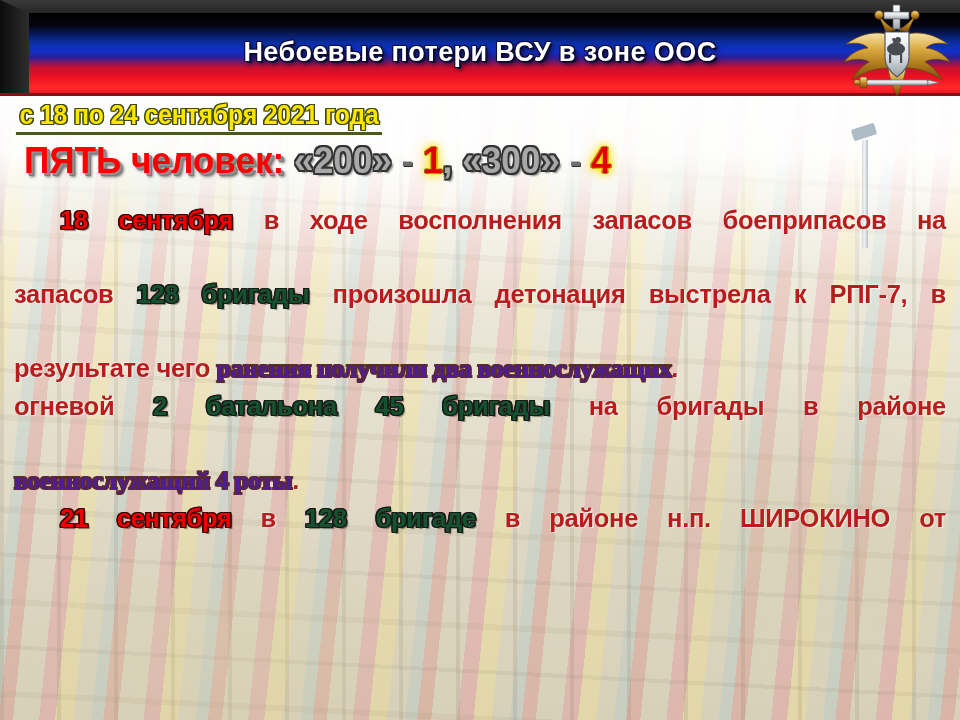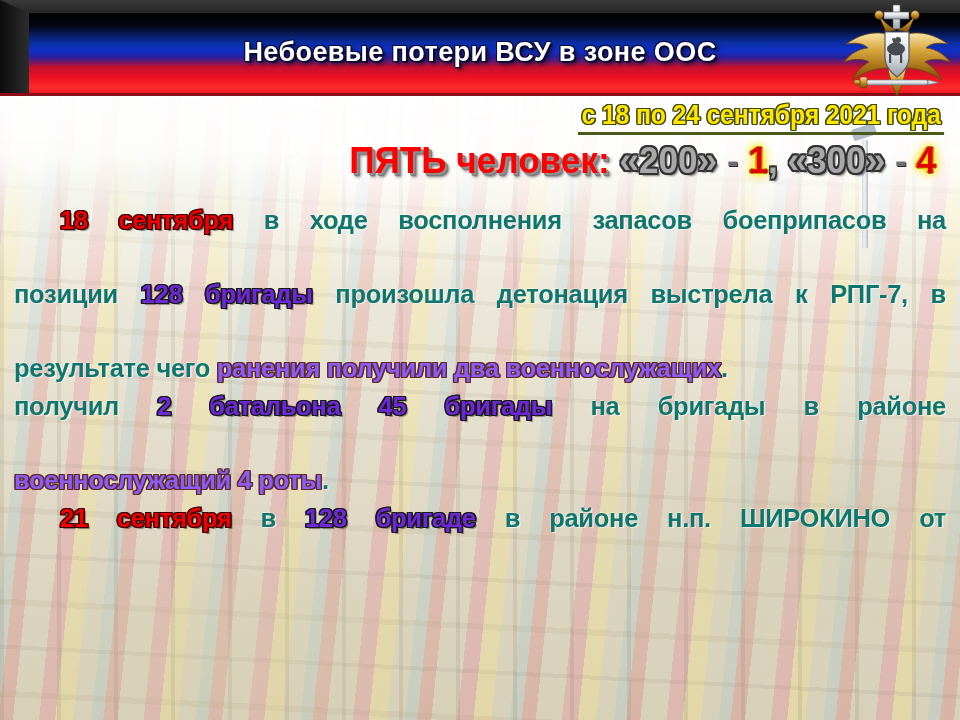--- a/index.html
+++ b/index.html
@@ -126,21 +126,21 @@
     text-shadow:2px 2px 0 #0b0b35, -1px -1px 0 #0b0b35, 1px -1px 0 #0b0b35, -1px 1px 0 #0b0b35, 3px 3px 5px rgba(0,0,0,.75);
     white-space:nowrap;
   }
 
   
   .emblem{
     position:absolute;left:838px;top:2px;width:118px;height:100px;z-index:8;
   }
 
   
-  .head-block{position:absolute;left:0;top:100px;width:960px;z-index:4;text-align:right;}
+  .head-block{position:absolute;left:0;top:100px;width:960px;z-index:4;text-align:left;}
   .date-line{
     font-size:27px;font-weight:bold;color:#ffe500;
     letter-spacing:-0.2px;white-space:nowrap;
     display:inline-block;padding:0 4px 1px 4px;
     border-bottom:3px solid #4a5a18;
     text-shadow:
       -1.4px 0 #3d4a12, 1.4px 0 #3d4a12, 0 -1.4px #3d4a12, 0 1.4px #3d4a12,
       -1.4px -1.4px #3d4a12, 1.4px -1.4px #3d4a12, -1.4px 1.4px #3d4a12, 1.4px 1.4px #3d4a12;
     transform:scaleX(.92);
   }
@@ -172,42 +172,43 @@
     position:absolute;left:14px;top:202px;width:932px;z-index:4;
     font-size:25.5px;font-weight:bold;line-height:37px;
     text-align:justify;
     letter-spacing:-0.3px;
   }
   .para{margin:0 0 1px 0;text-indent:46px;}
   .para:last-child{text-align:left;}
 
   
   .w-black{
-    color:#0f766e;
+    color:#b91c1c;
     text-shadow:1.4px 1.4px 0 rgba(255,255,255,.55), -0.6px -0.6px 0 rgba(255,255,255,.35);
   }
   .w-red{
     color:#f00000;
     text-shadow:
       -1.3px 0 #3a0000, 1.3px 0 #3a0000, 0 -1.3px #3a0000, 0 1.3px #3a0000,
       -1.3px -1.3px #3a0000, 1.3px -1.3px #3a0000, -1.3px 1.3px #3a0000, 1.3px 1.3px #3a0000,
       2.4px 2.4px 1px rgba(0,0,0,.45);
   }
   .w-yellow{
-    color:#6d28d9;
+    color:#14532d;
     text-shadow:
       -1.4px 0 #1a1a1a, 1.4px 0 #1a1a1a, 0 -1.4px #1a1a1a, 0 1.4px #1a1a1a,
       -1.4px -1.4px #1a1a1a, 1.4px -1.4px #1a1a1a, -1.4px 1.4px #1a1a1a, 1.4px 1.4px #1a1a1a,
       2.4px 2.4px 1px rgba(0,0,0,.4);
   }
   .w-pink{
-    color:#8b5cf6;
+    color:#4c1d95;
     text-shadow:
       -1.3px 0 #5e2b28, 1.3px 0 #5e2b28, 0 -1.3px #5e2b28, 0 1.3px #5e2b28,
       -1.3px -1.3px #5e2b28, 1.3px -1.3px #5e2b28, -1.3px 1.3px #5e2b28, 1.3px 1.3px #5e2b28;
+    font-family: Liberation Serif, serif;
   }
 
   .para .line{display:block;text-align:justify;text-indent:0;}
   .para .line.first{text-indent:46px;}
   .para .line.last{text-align:left;}
   .para .line::after{content:"";display:inline-block;width:100%;height:0;}
   .para .line.last::after{display:none;}
 </style>
 </head>
 <body>
@@ -288,25 +289,25 @@
   <div class="head-block">
     <div class="date-line">с 18 по 24 сентября  2021 года</div>
     <div class="count-line">
       <span class="cl-red">ПЯТЬ человек:</span><span>&nbsp;</span><span class="cl-grey">«200»</span><span class="cl-dash">&nbsp;</span><span class="cl-dash">-</span><span class="cl-dash">&nbsp;</span><span class="cl-num">1</span><span class="cl-grey">,</span><span>&nbsp;</span><span class="cl-grey">«300»</span><span class="cl-dash">&nbsp;</span><span class="cl-dash">-</span><span class="cl-dash">&nbsp;</span><span class="cl-num">4</span>
     </div>
   </div>
 
   <div class="body-text" id="body-text">
       <div class="para">
         <span class="line first"><span class="w-red">18  сентября</span><span class="w-black"> в  ходе  восполнения  запасов  боеприпасов  на</span></span>
-        <span class="line"><span class="w-black">позиции </span><span class="w-yellow">128  бригады</span><span class="w-black"> произошла детонация выстрела к РПГ-7, в</span></span>
+        <span class="line"><span class="w-black">запасов </span><span class="w-yellow">128  бригады</span><span class="w-black"> произошла детонация выстрела к РПГ-7, в</span></span>
         <span class="line last"><span class="w-black">результате чего </span><span class="w-pink">ранения получили два военнослужащих</span><span class="w-black">.</span></span>
       </div>
       <div class="para">
-        <span class="line"><span class="w-black">получил  </span><span class="w-yellow">2  батальона  45  бригады</span><span class="w-black">  на  бригады  в  районе</span></span>
+        <span class="line"><span class="w-black">огневой  </span><span class="w-yellow">2  батальона  45  бригады</span><span class="w-black">  на  бригады  в  районе</span></span>
         <span class="line last"><span class="w-pink">военнослужащий 4 роты</span><span class="w-black">.</span></span>
       </div>
       <div class="para">
         <span class="line first"><span class="w-red">21  сентября</span><span class="w-black">  в  </span><span class="w-yellow">128  бригаде</span><span class="w-black">  в  районе  н.п.  ШИРОКИНО  от</span></span>
       </div>
     </div>
 
 </div>
 
 </body></html>

